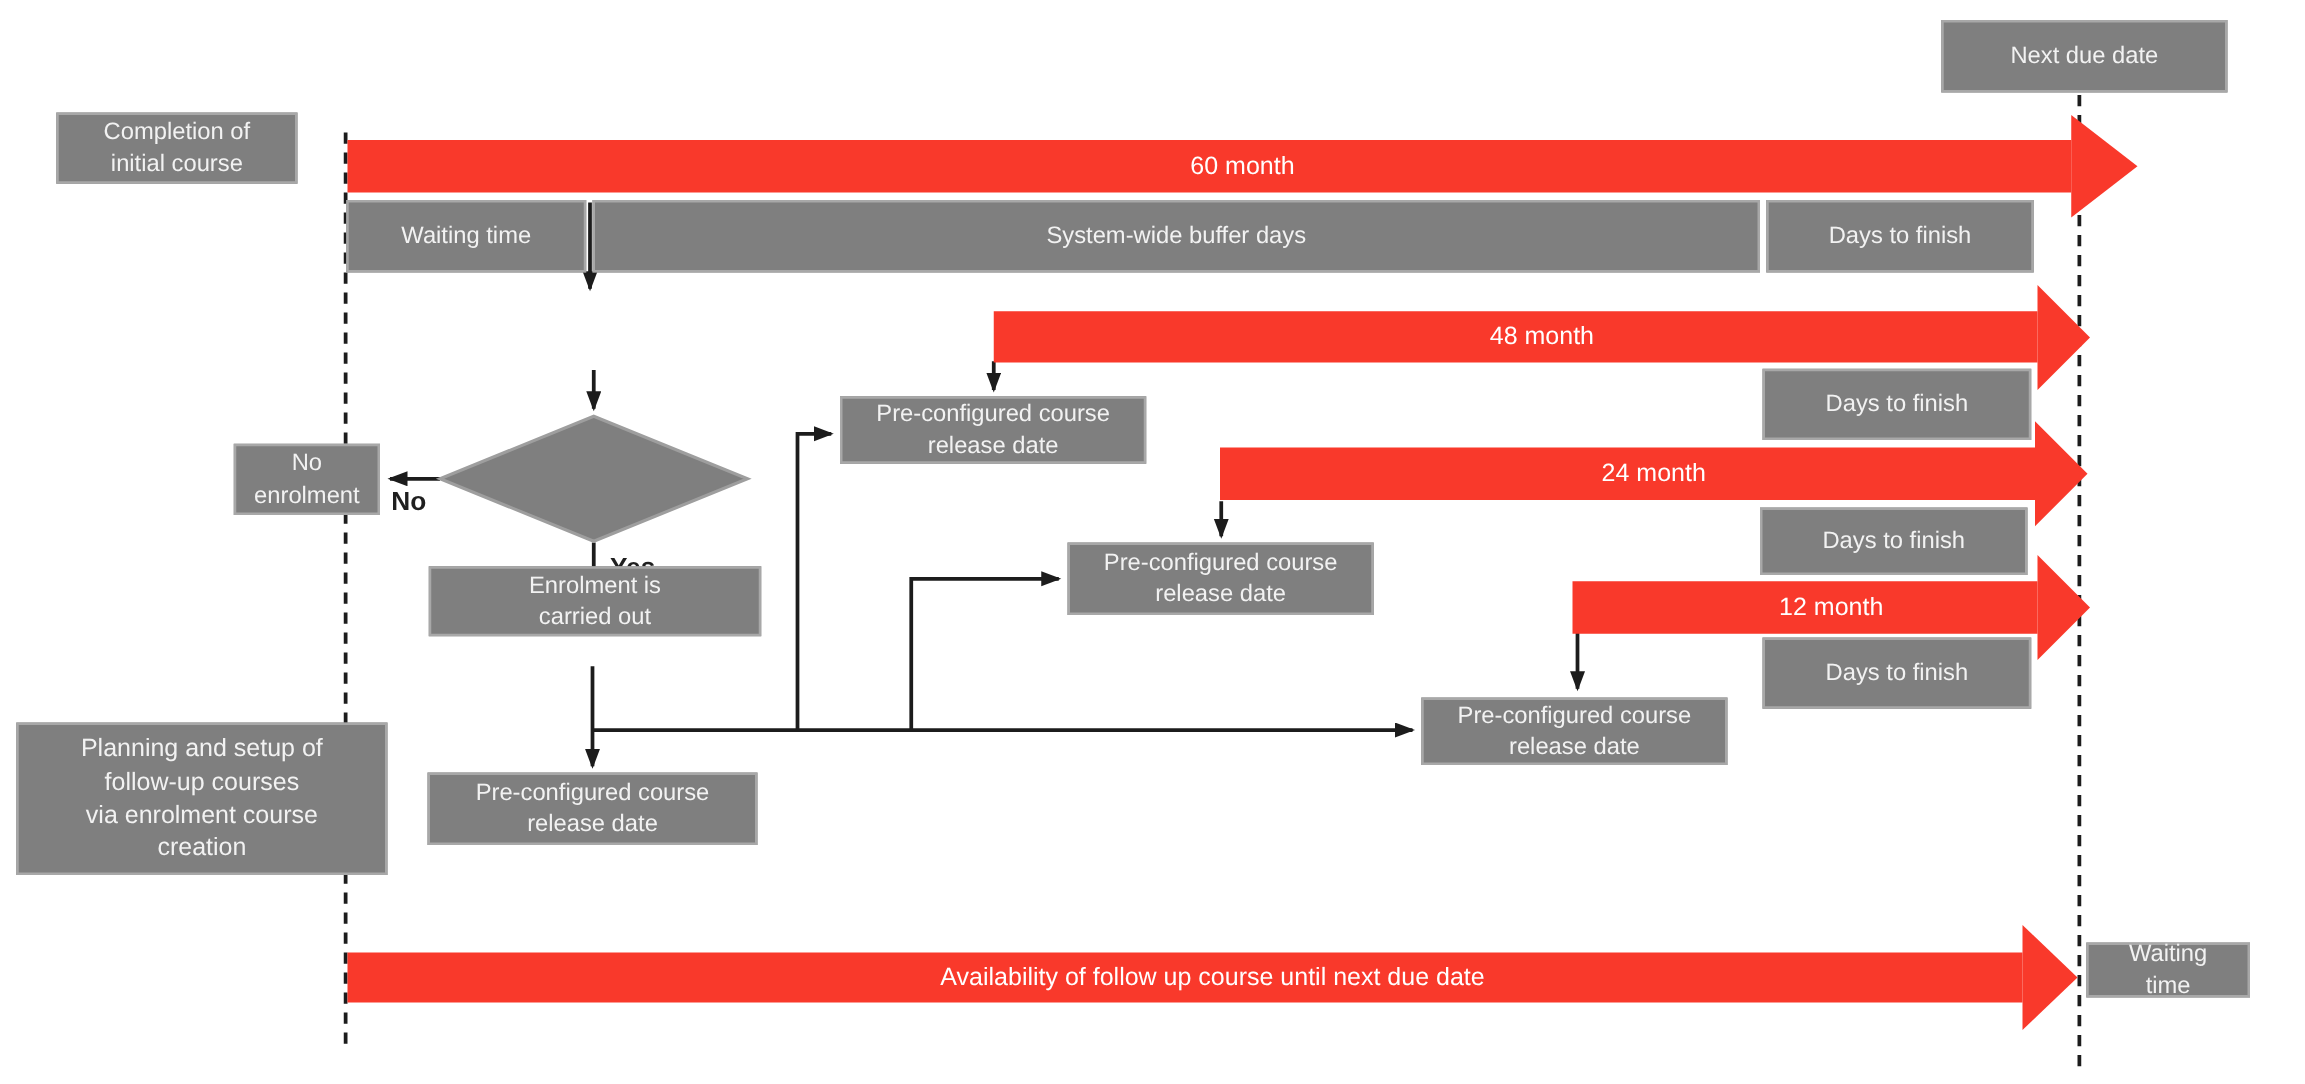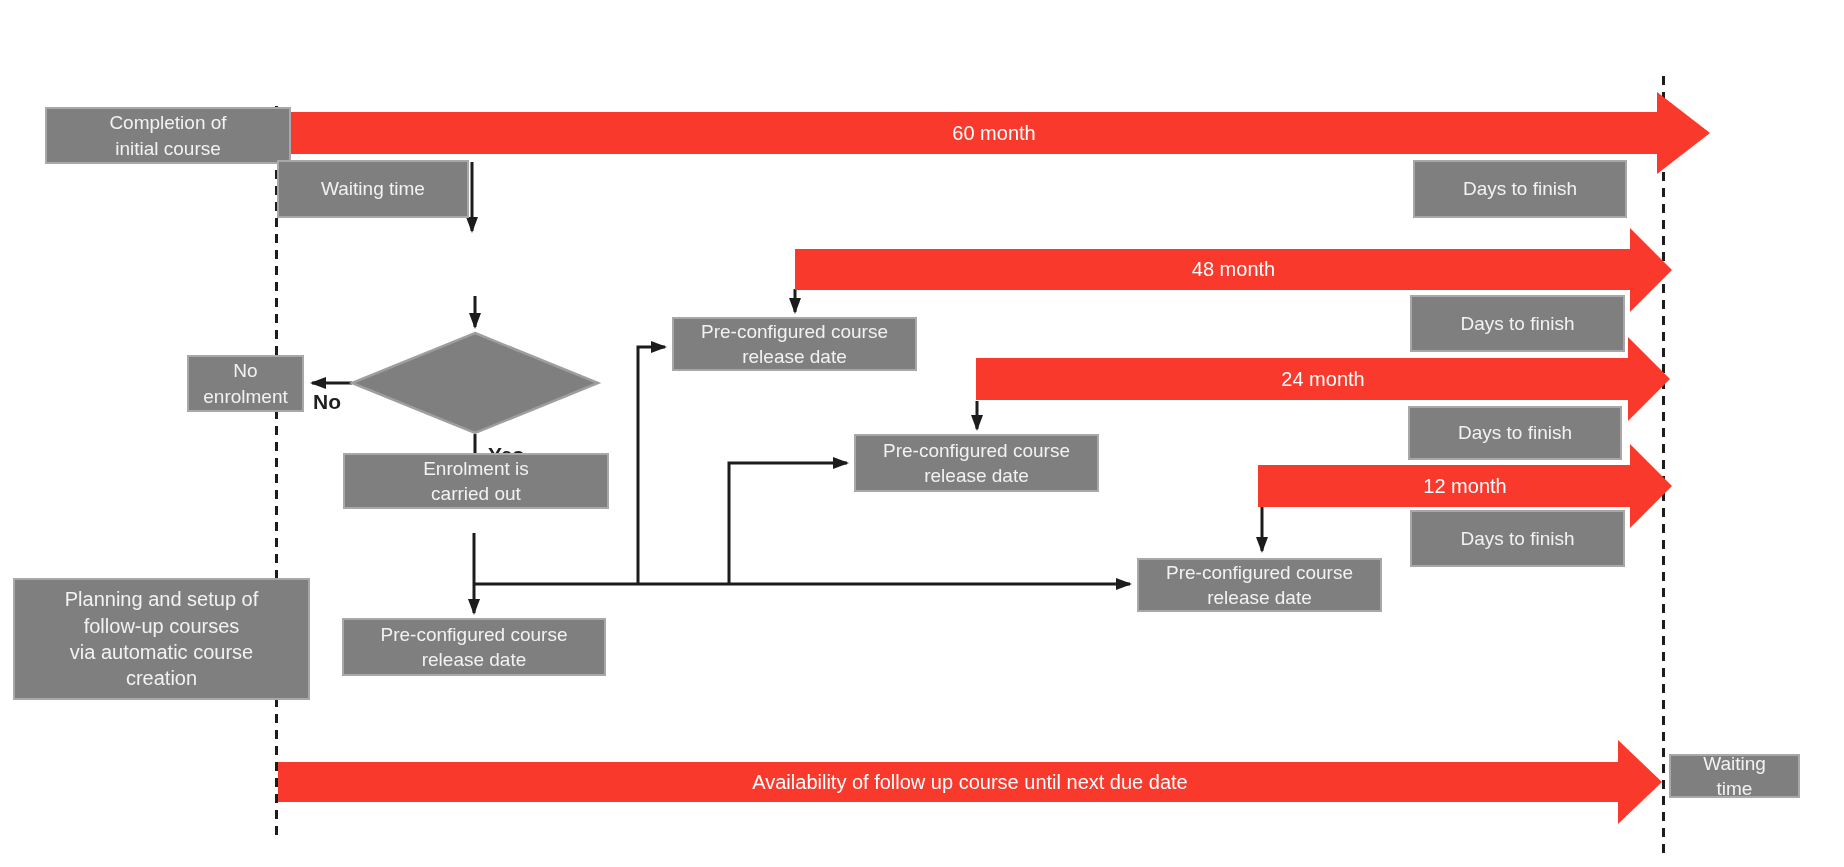--- a/index.html
+++ b/index.html
@@ -98,25 +98,27 @@
     <div class="bar-head" style="right:0;border-width:42px 0 42px 42px"></div>
     <span class="bar-label">12 month</span>
   </div>
 
   <div class="bar" style="left:278px;top:762px;width:1384px;height:40px">
     <div class="bar-body" style="right:44px"></div>
     <div class="bar-head" style="right:0;border-width:42px 0 42px 44px"></div>
     <span class="bar-label">Availability of follow up course until next due date</span>
   </div>
 
+  <div class="gbox" style="left:1553px;top:16px;width:229px;height:58px">Next due date</div>
 
-  <div class="gbox" style="left:45px;top:107px;width:246px;height:57px">Completion of
+  <div class="gbox" style="left:45px;top:90px;width:193px;height:57px">Completion of
 initial course</div>
 
   <div class="gbox" style="left:277px;top:160px;width:192px;height:58px">Waiting time</div>
+  <div class="gbox" style="left:474px;top:160px;width:934px;height:58px">System-wide buffer days</div>
   <div class="gbox" style="left:1413px;top:160px;width:214px;height:58px">Days to finish</div>
 
 
   <div class="gbox" style="left:187px;top:355px;width:117px;height:57px">No
 enrolment</div>
 
 
   <span class="dlabel" style="left:313px;top:390px">No</span>
   <span class="dlabel" style="left:488px;top:443px">Yes</span>
 
@@ -131,19 +133,19 @@
 release date</div>
   <div class="gbox" style="left:342px;top:618px;width:264px;height:58px">Pre-configured course
 release date</div>
 
   <div class="gbox" style="left:1410px;top:295px;width:215px;height:57px">Days to finish</div>
   <div class="gbox" style="left:1408px;top:406px;width:214px;height:54px">Days to finish</div>
   <div class="gbox" style="left:1410px;top:510px;width:215px;height:57px">Days to finish</div>
 
   <div class="gbox" style="left:13px;top:578px;width:297px;height:122px;font-size:20px">Planning and setup of
 follow-up courses
-via automatic course
+via enrolment course
 creation</div>
 
   <div class="gbox" style="left:1669px;top:754px;width:131px;height:44px">Waiting
 time</div>
 
 </div>
 
 </body></html>

